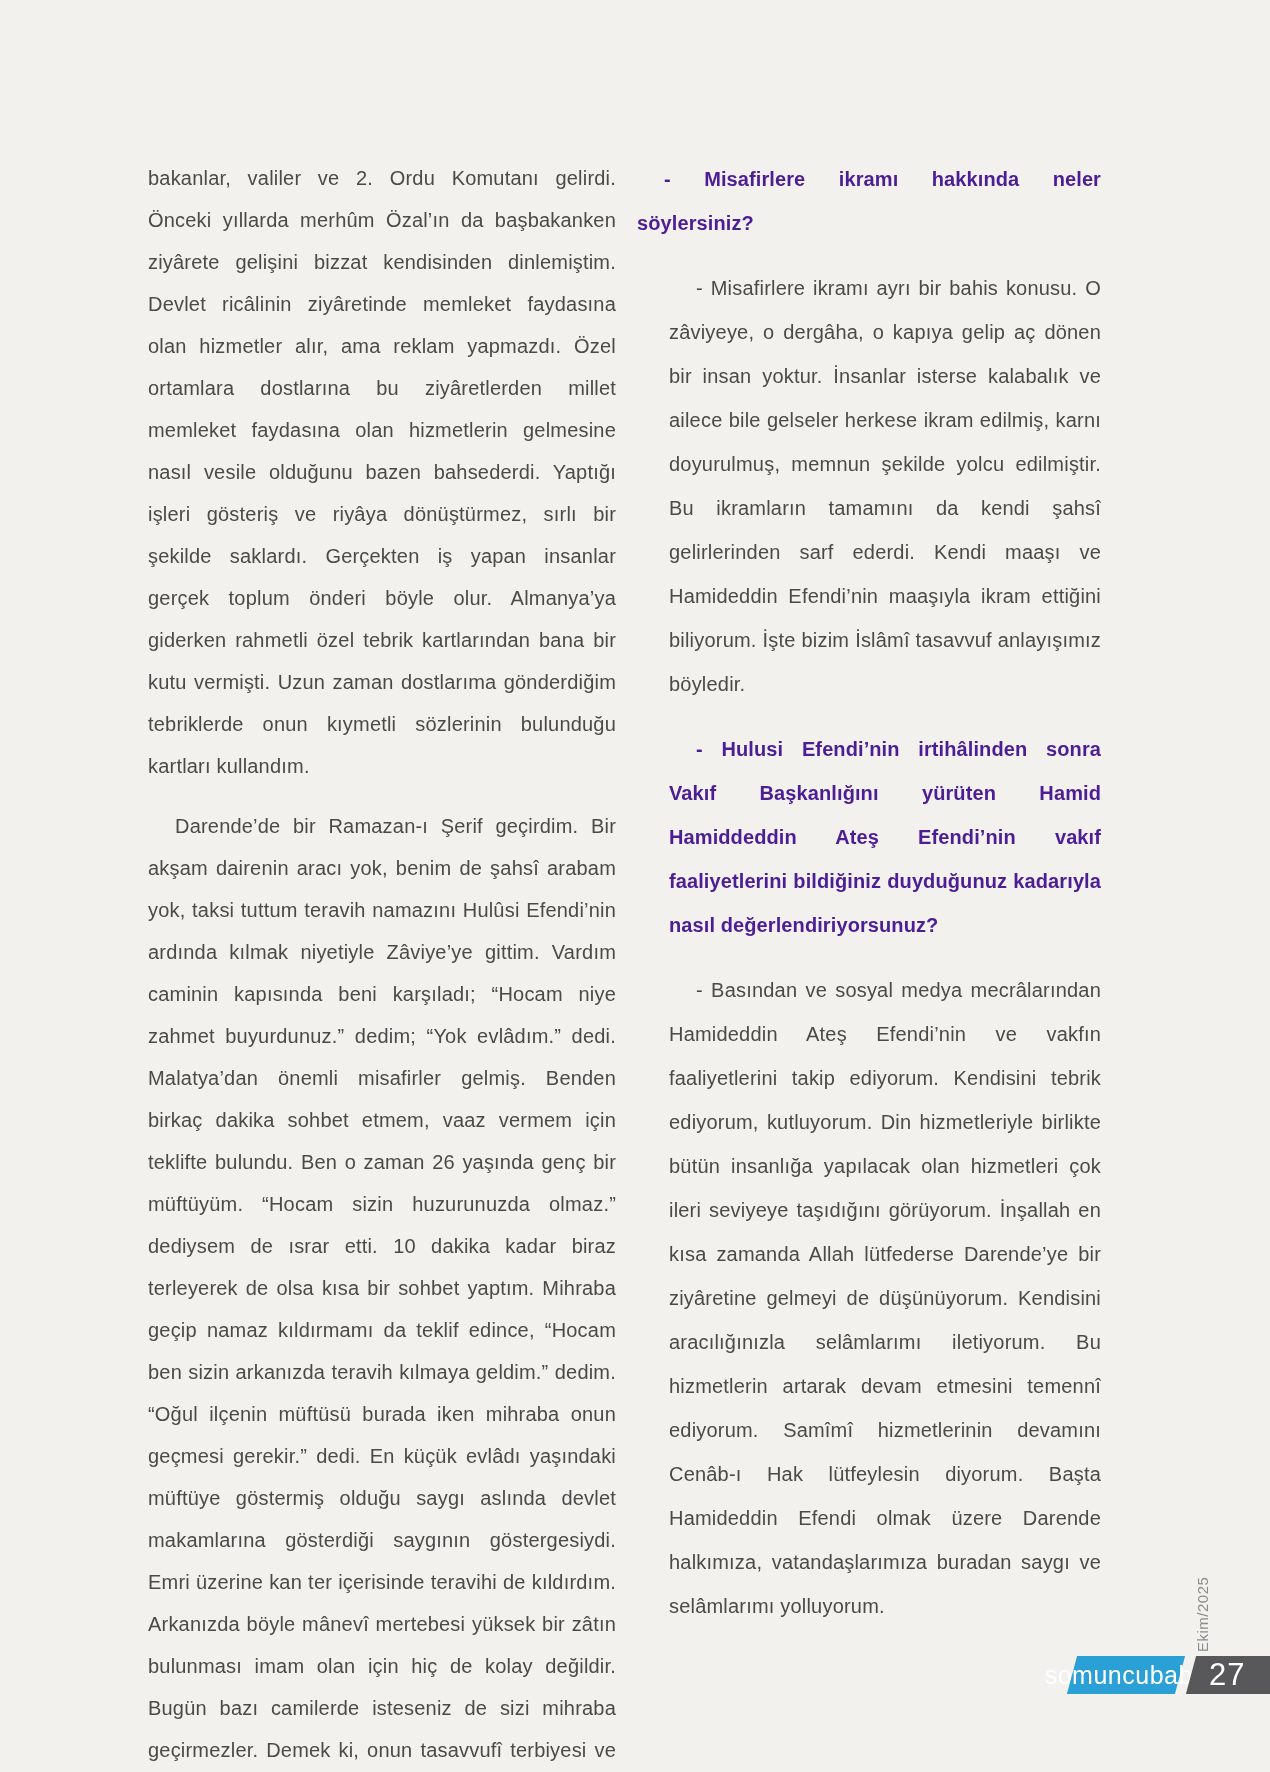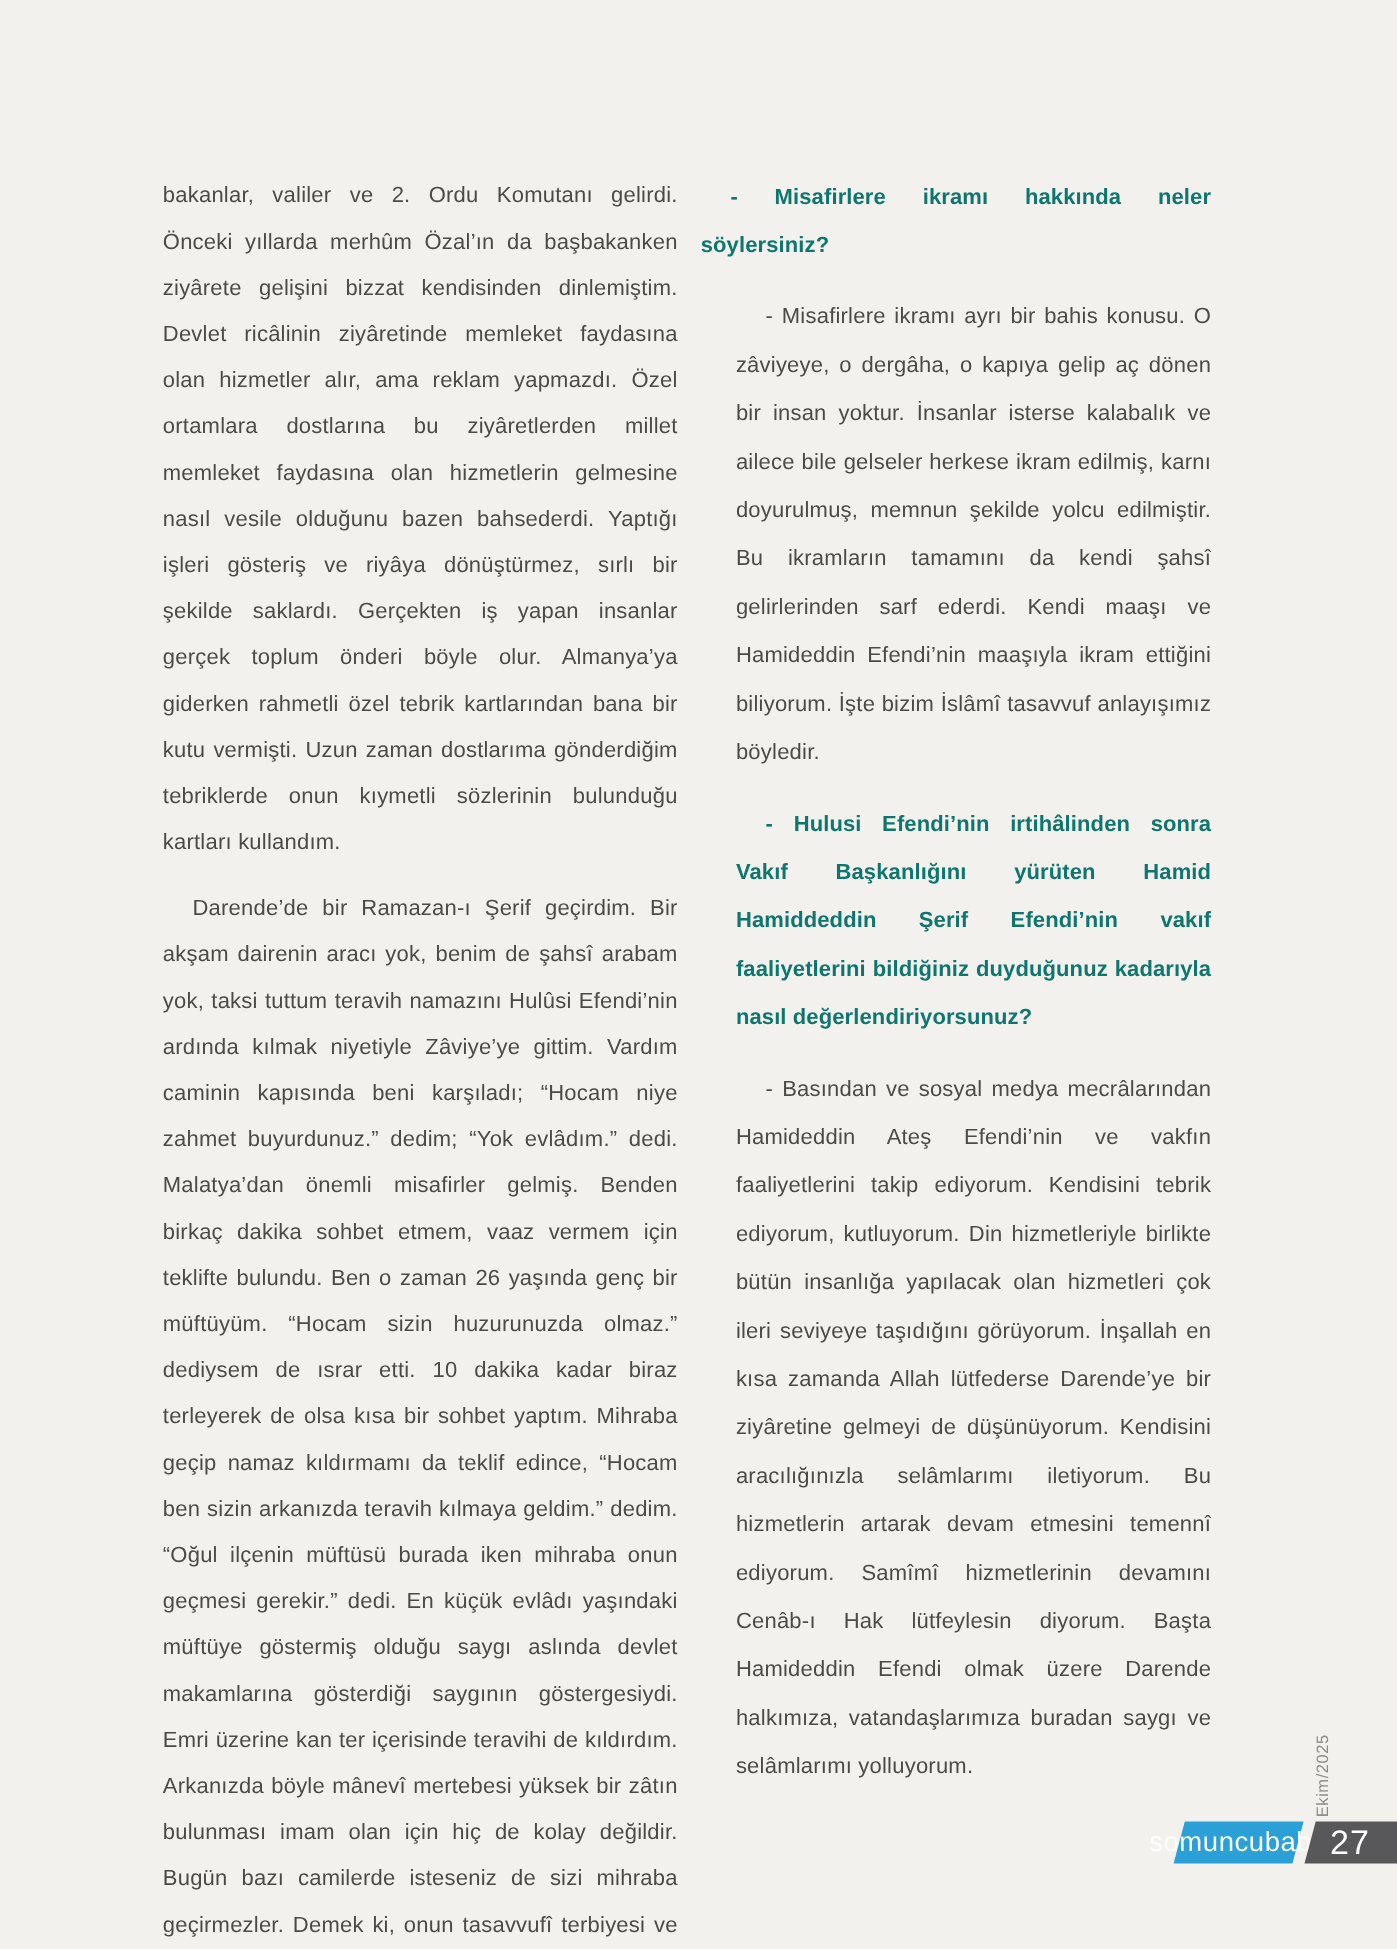--- a/index.html
+++ b/index.html
@@ -34,21 +34,21 @@
   .col-right {
     left: 637px;
     width: 464px;
     line-height: 44px;
   }
   .col-left p + p { margin-top: 18px; }
   .col-right p + p { margin-top: 21px; margin-left: 32px; }
   .col p.ind { text-indent: 27px; }
   .col p.q {
     font-weight: bold;
-    color: #0f766e;
+    color: #4c1d95;
     letter-spacing: 0.1px;
   }
   
   .brand-plate {
     position: absolute;
     left: 1072px;
     top: 1656px;
     width: 108px;
     height: 38px;
     transform: skewX(-15deg);
@@ -108,21 +108,21 @@
 <div class="page">
 
   <section class="col col-left">
       <p class="">bakanlar, valiler ve 2. Ordu Komutanı gelirdi. Önceki yıllarda merhûm Özal’ın da başbakanken ziyârete gelişini bizzat kendisinden dinlemiştim. Devlet ricâlinin ziyâretinde memleket faydasına olan hizmetler alır, ama reklam yapmazdı. Özel ortamlara dostlarına bu ziyâretlerden millet memleket faydasına olan hizmetlerin gelmesine nasıl vesile olduğunu bazen bahsederdi. Yaptığı işleri gösteriş ve riyâya dönüştürmez, sırlı bir şekilde saklardı. Gerçekten iş yapan insanlar gerçek toplum önderi böyle olur. Almanya’ya giderken rahmetli özel tebrik kartlarından bana bir kutu vermişti. Uzun zaman dostlarıma gönderdiğim tebriklerde onun kıymetli sözlerinin bulunduğu kartları kullandım.</p>
       <p class="ind">Darende’de bir Ramazan-ı Şerif geçirdim. Bir akşam dairenin aracı yok, benim de şahsî arabam yok, taksi tuttum teravih namazını Hulûsi Efendi’nin ardında kılmak niyetiyle Zâviye’ye gittim. Vardım caminin kapısında beni karşıladı; “Hocam niye zahmet buyurdunuz.” dedim; “Yok evlâdım.” dedi. Malatya’dan önemli misafirler gelmiş. Benden birkaç dakika sohbet etmem, vaaz vermem için teklifte bulundu. Ben o zaman 26 yaşında genç bir müftüyüm. “Hocam sizin huzurunuzda olmaz.” dediysem de ısrar etti. 10 dakika kadar biraz terleyerek de olsa kısa bir sohbet yaptım. Mihraba geçip namaz kıldırmamı da teklif edince, “Hocam ben sizin arkanızda teravih kılmaya geldim.” dedim. “Oğul ilçenin müftüsü burada iken mihraba onun geçmesi gerekir.” dedi. En küçük evlâdı yaşındaki müftüye göstermiş olduğu saygı aslında devlet makamlarına gösterdiği saygının göstergesiydi. Emri üzerine kan ter içerisinde teravihi de kıldırdım. Arkanızda böyle mânevî mertebesi yüksek bir zâtın bulunması imam olan için hiç de kolay değildir. Bugün bazı camilerde isteseniz de sizi mihraba geçirmezler. Demek ki, onun tasavvufî terbiyesi ve büyüklüğü başka bir meziyet. Böyle zâtların sayısını Cenâb-ı Allah artırsın. Toplumun çok ihtiyacı vardır.</p>
     </section>
 
   <section class="col col-right">
       <p class="q ind">- Misafirlere ikramı hakkında neler söylersiniz?</p>
       <p class="ind">- Misafirlere ikramı ayrı bir bahis konusu. O zâviyeye, o dergâha, o kapıya gelip aç dönen bir insan yoktur. İnsanlar isterse kalabalık ve ailece bile gelseler herkese ikram edilmiş, karnı doyurulmuş, memnun şekilde yolcu edilmiştir. Bu ikramların tamamını da kendi şahsî gelirlerinden sarf ederdi. Kendi maaşı ve Hamideddin Efendi’nin maaşıyla ikram ettiğini biliyorum. İşte bizim İslâmî tasavvuf anlayışımız böyledir.</p>
-      <p class="q ind">- Hulusi Efendi’nin irtihâlinden sonra Vakıf Başkanlığını yürüten Hamid Hamiddeddin Şerif Efendi’nin vakıf faaliyetlerini bildiğiniz duyduğunuz kadarıyla nasıl değerlendiriyorsunuz?</p>
+      <p class="q ind">- Hulusi Efendi’nin irtihâlinden sonra Vakıf Başkanlığını yürüten Hamid Hamiddeddin Ateş Efendi’nin vakıf faaliyetlerini bildiğiniz duyduğunuz kadarıyla nasıl değerlendiriyorsunuz?</p>
       <p class="ind">- Basından ve sosyal medya mecrâlarından Hamideddin Ateş Efendi’nin ve vakfın faaliyetlerini takip ediyorum. Kendisini tebrik ediyorum, kutluyorum. Din hizmetleriyle birlikte bütün insanlığa yapılacak olan hizmetleri çok ileri seviyeye taşıdığını görüyorum. İnşallah en kısa zamanda Allah lütfederse Darende’ye bir ziyâretine gelmeyi de düşünüyorum. Kendisini aracılığınızla selâmlarımı iletiyorum. Bu hizmetlerin artarak devam etmesini temennî ediyorum. Samîmî hizmetlerinin devamını Cenâb-ı Hak lütfeylesin diyorum. Başta Hamideddin Efendi olmak üzere Darende halkımıza, vatandaşlarımıza buradan saygı ve selâmlarımı yolluyorum.</p>
     </section>
 
   <div class="edition">Ekim/2025</div>
 
   <div class="brand-plate" style="background: rgb(42, 160, 214);">
     <span class="label">somuncubaba</span>
   </div>
 
   <div class="num-plate" style="background: rgb(88, 88, 90);">

